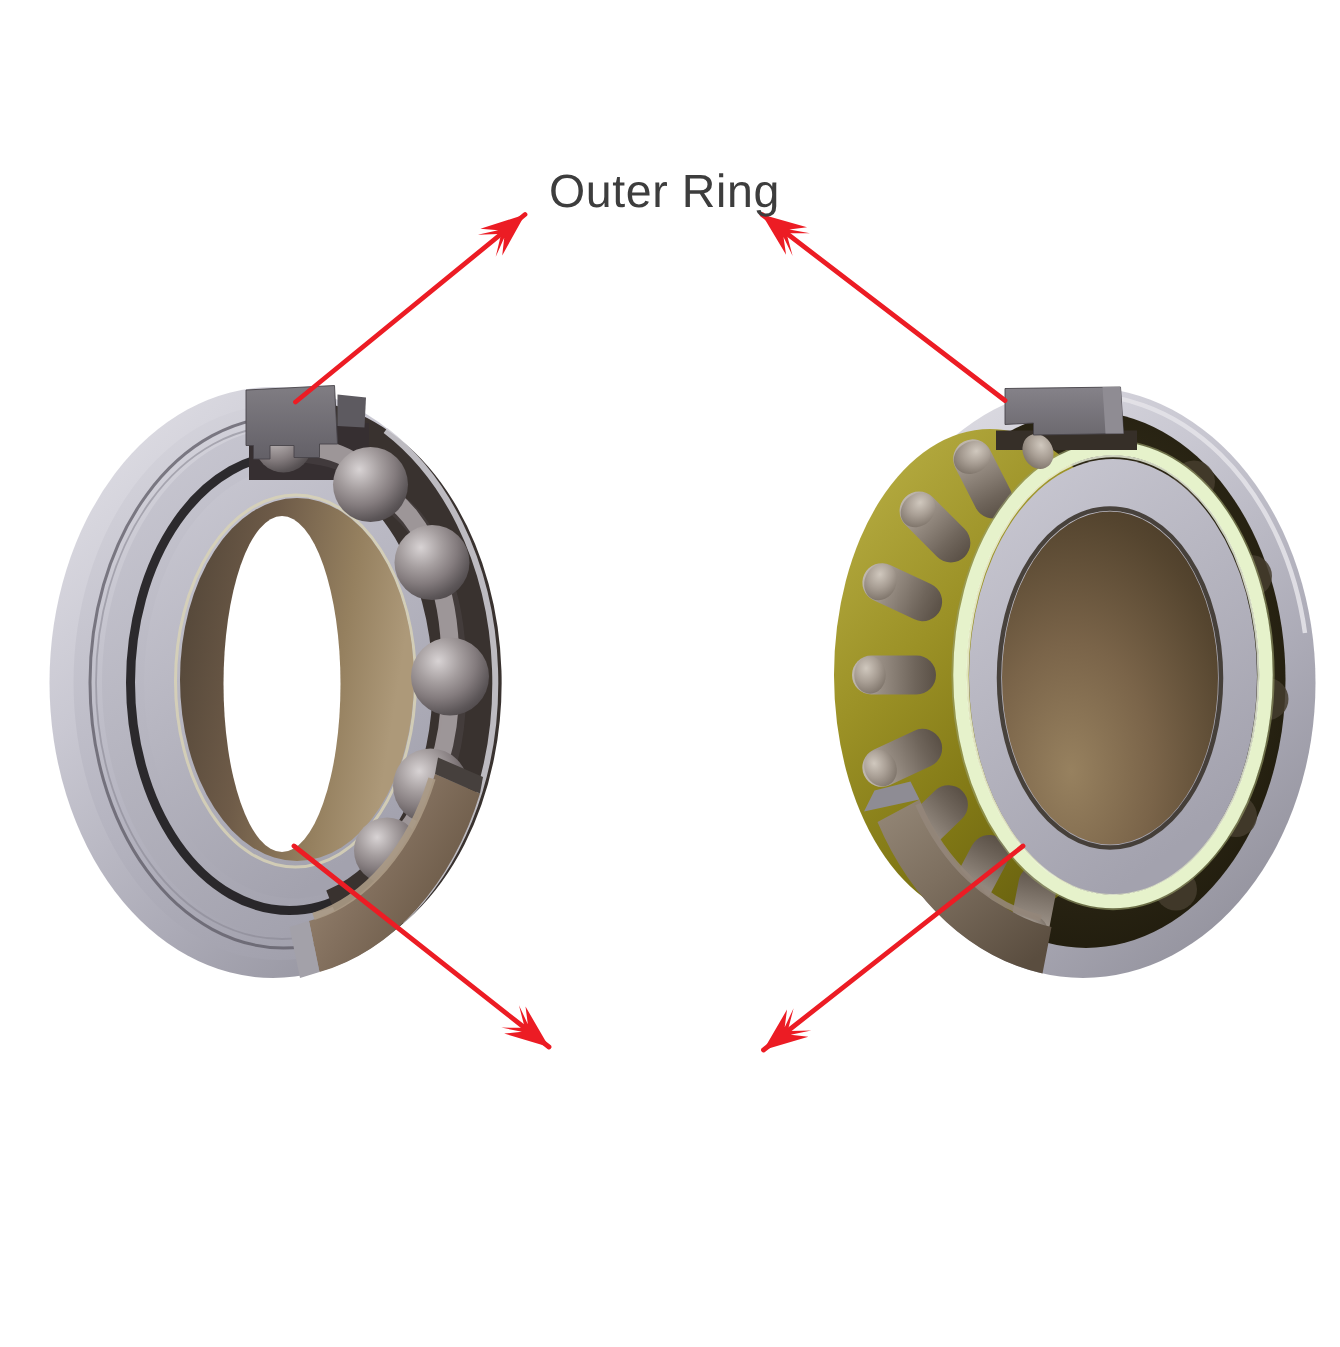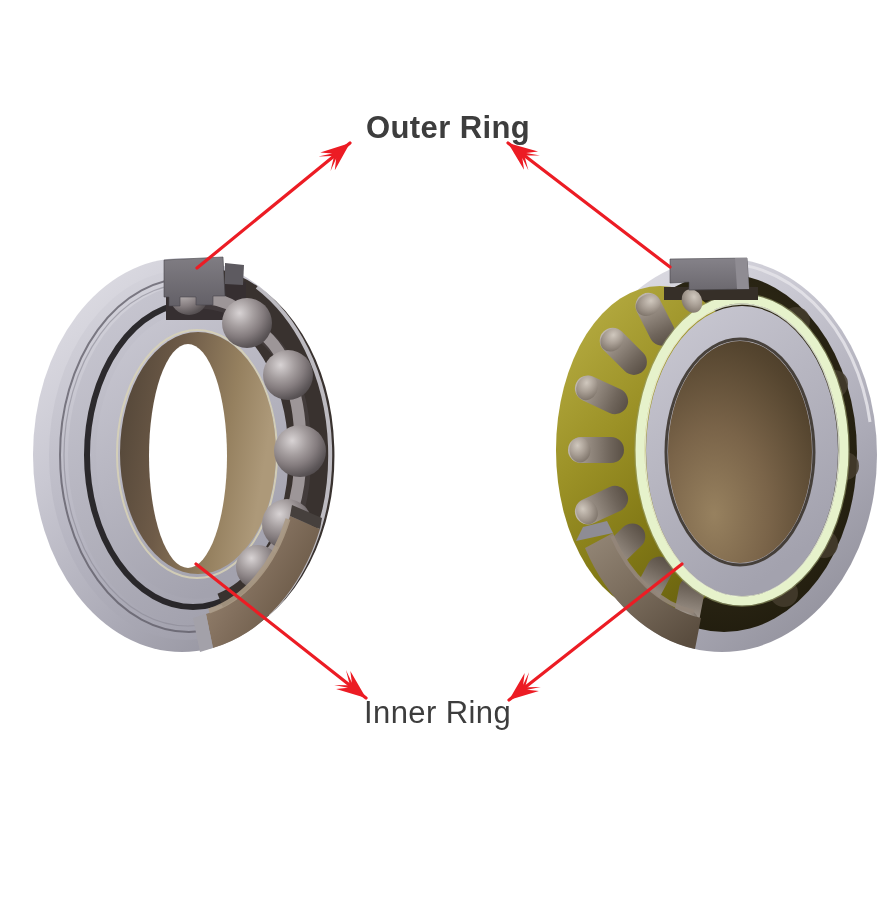--- a/index.html
+++ b/index.html
@@ -1,21 +1,21 @@
 <!DOCTYPE html>
 <html><head>
 <meta charset="utf-8">
 <style>
   html,body{margin:0;padding:0;background:#ffffff;}
   .stage{position:relative;width:893px;height:898px;background:#ffffff;overflow:hidden;
          font-family:"Liberation Sans",sans-serif;}
   .stage svg{position:absolute;left:0;top:0;}
   .callout-label{position:absolute;font-size:31px;line-height:34px;color:#3d3d3d;
                  letter-spacing:.4px;white-space:nowrap;}
-  .callout-label.outer{left:366px;top:111px;font-weight:bold;}
+  .callout-label.outer{left:366px;top:111px;}
   .callout-label.inner{left:364px;top:696px;}
 </style>
 </head>
 <body>
 
 <div class="stage">
 
 <svg width="893" height="898" viewBox="0 0 893 898">
   <defs>
     <linearGradient id="gMetal" x1="0" y1="0" x2="0.7" y2="1">
@@ -228,15 +228,14 @@
 
   <g stroke-linecap="round">
     <line x1="197" y1="268" x2="350" y2="143" stroke="#ec1c24" stroke-width="3.2" marker-end="url(#ah)"></line>
     <line x1="670" y1="267" x2="508" y2="143" stroke="#ec1c24" stroke-width="3.2" marker-end="url(#ah)"></line>
     <line x1="196" y1="564" x2="366" y2="698" stroke="#ec1c24" stroke-width="3.2" marker-end="url(#ah)"></line>
     <line x1="682" y1="564" x2="509" y2="700" stroke="#ec1c24" stroke-width="3.2" marker-end="url(#ah)"></line>
   </g>
 </svg>
 
 <div class="callout-label outer">Outer Ring</div>
-<div class="callout-label inner">Inner Ring</div>
 
 </div>
 
 </body></html>

